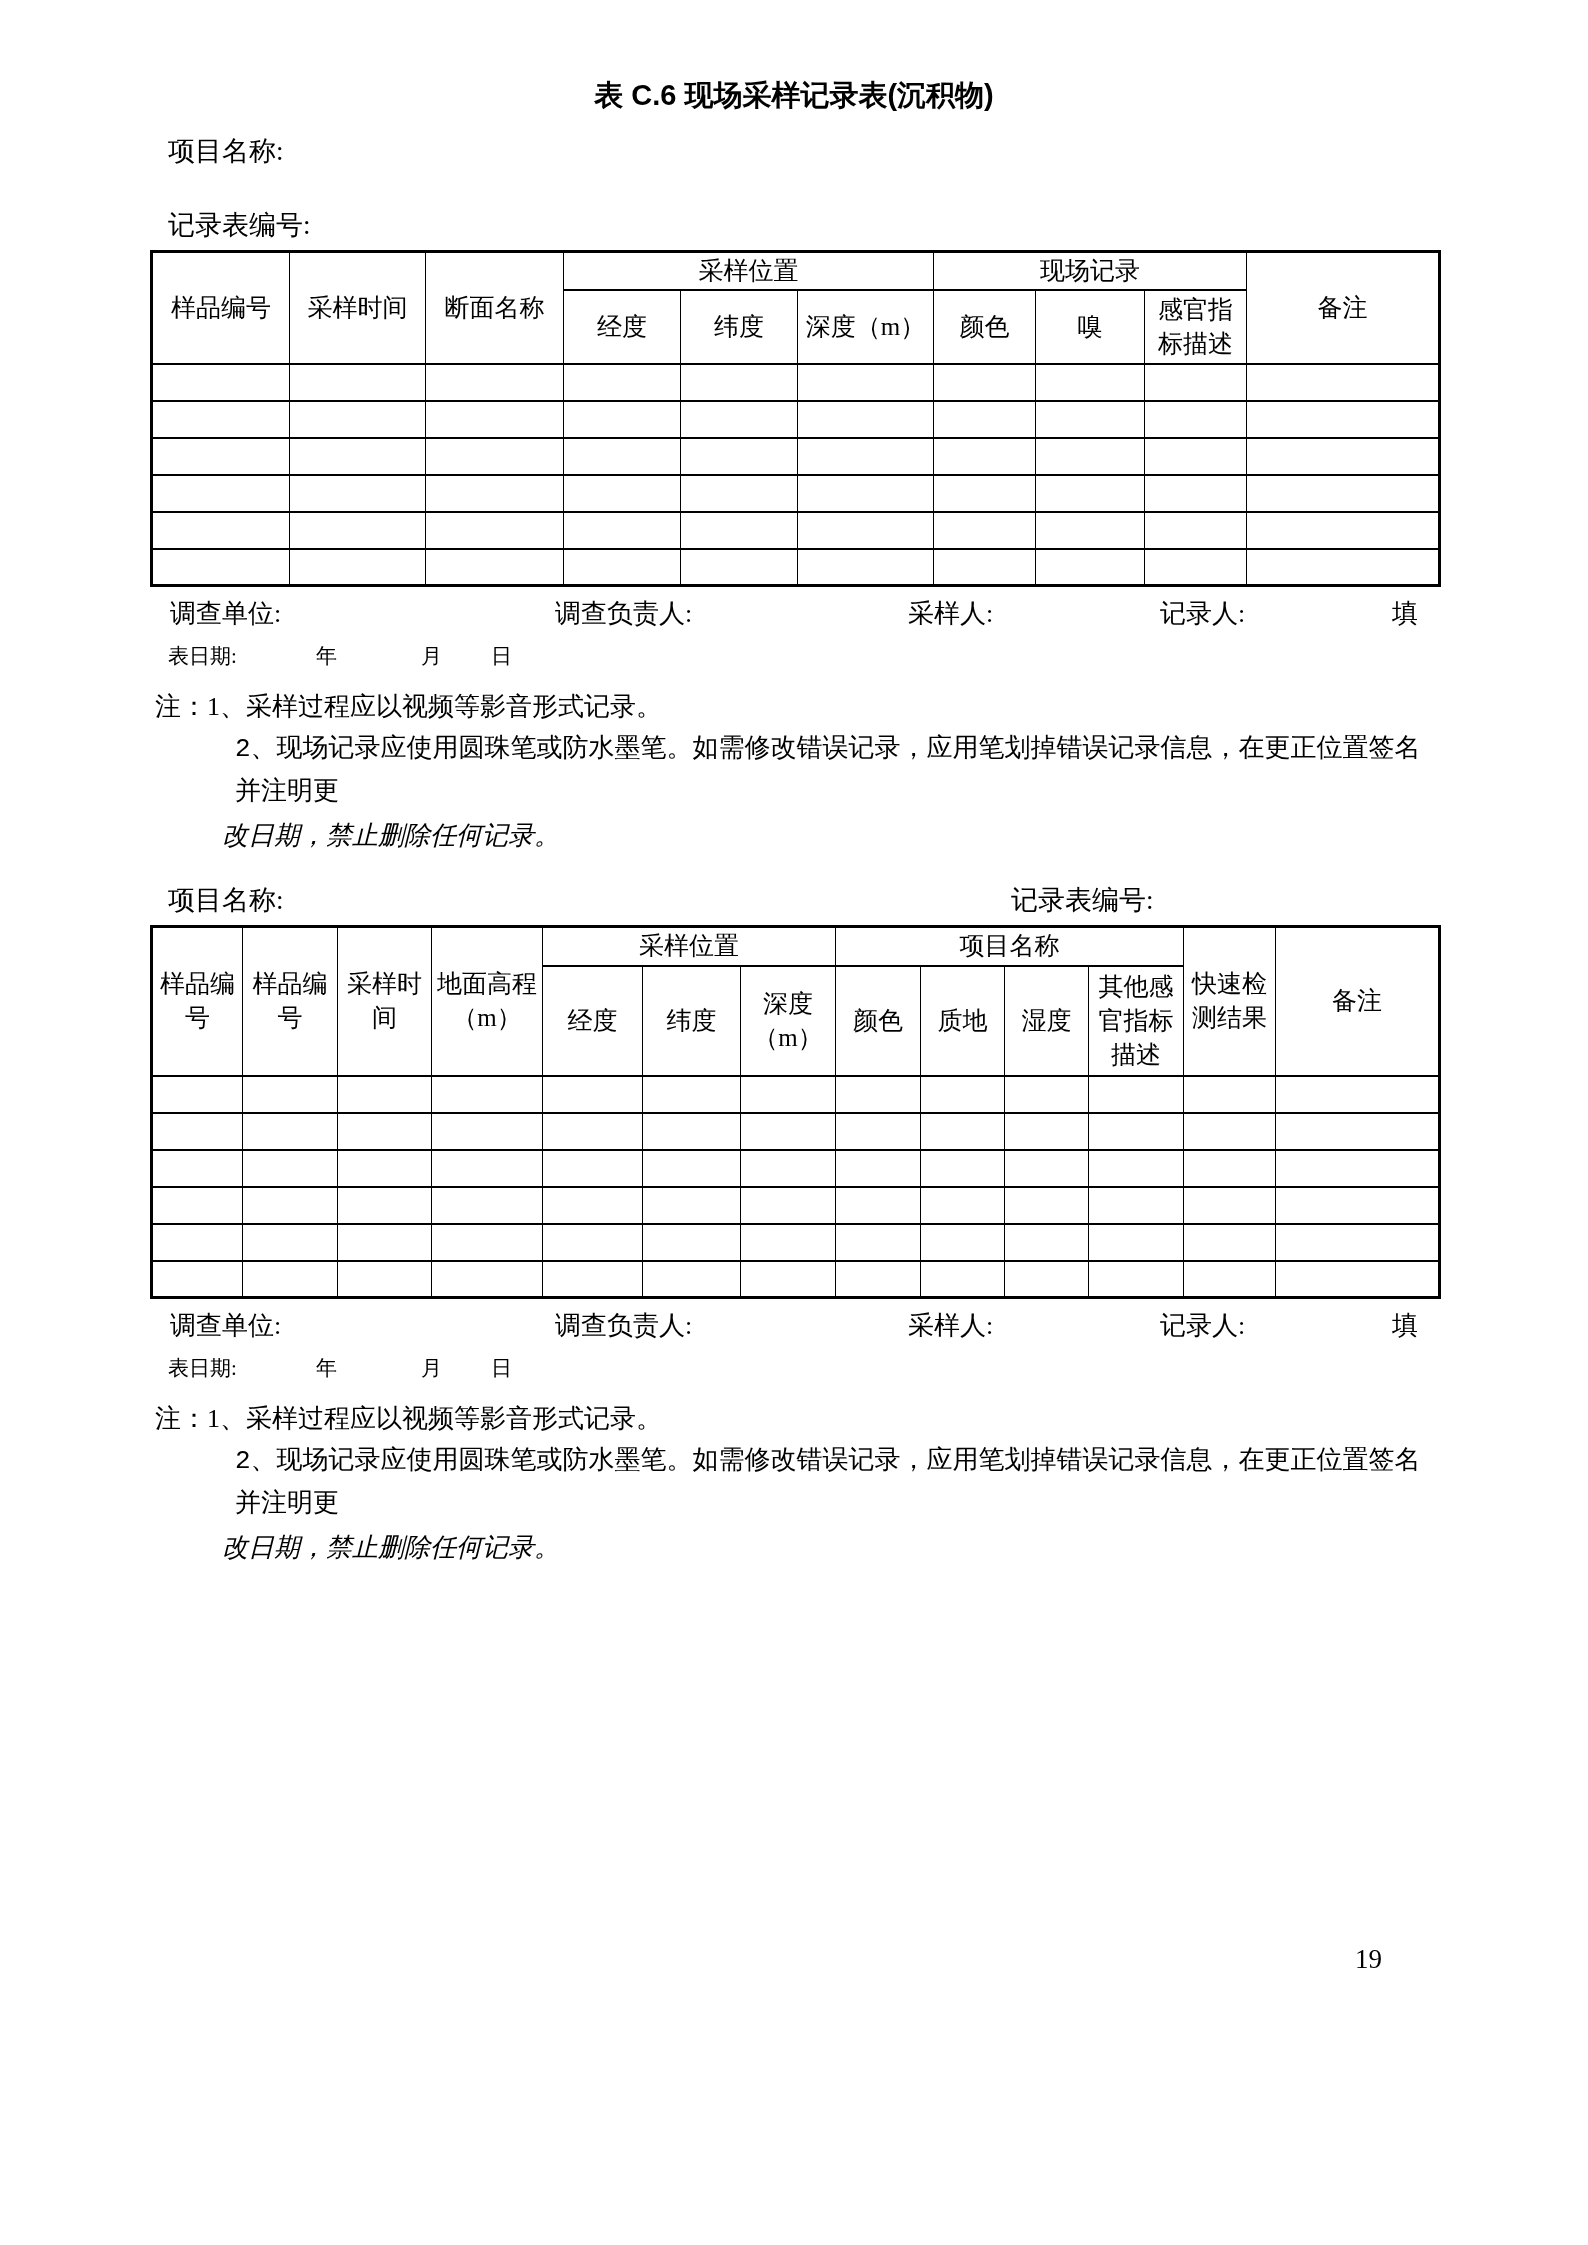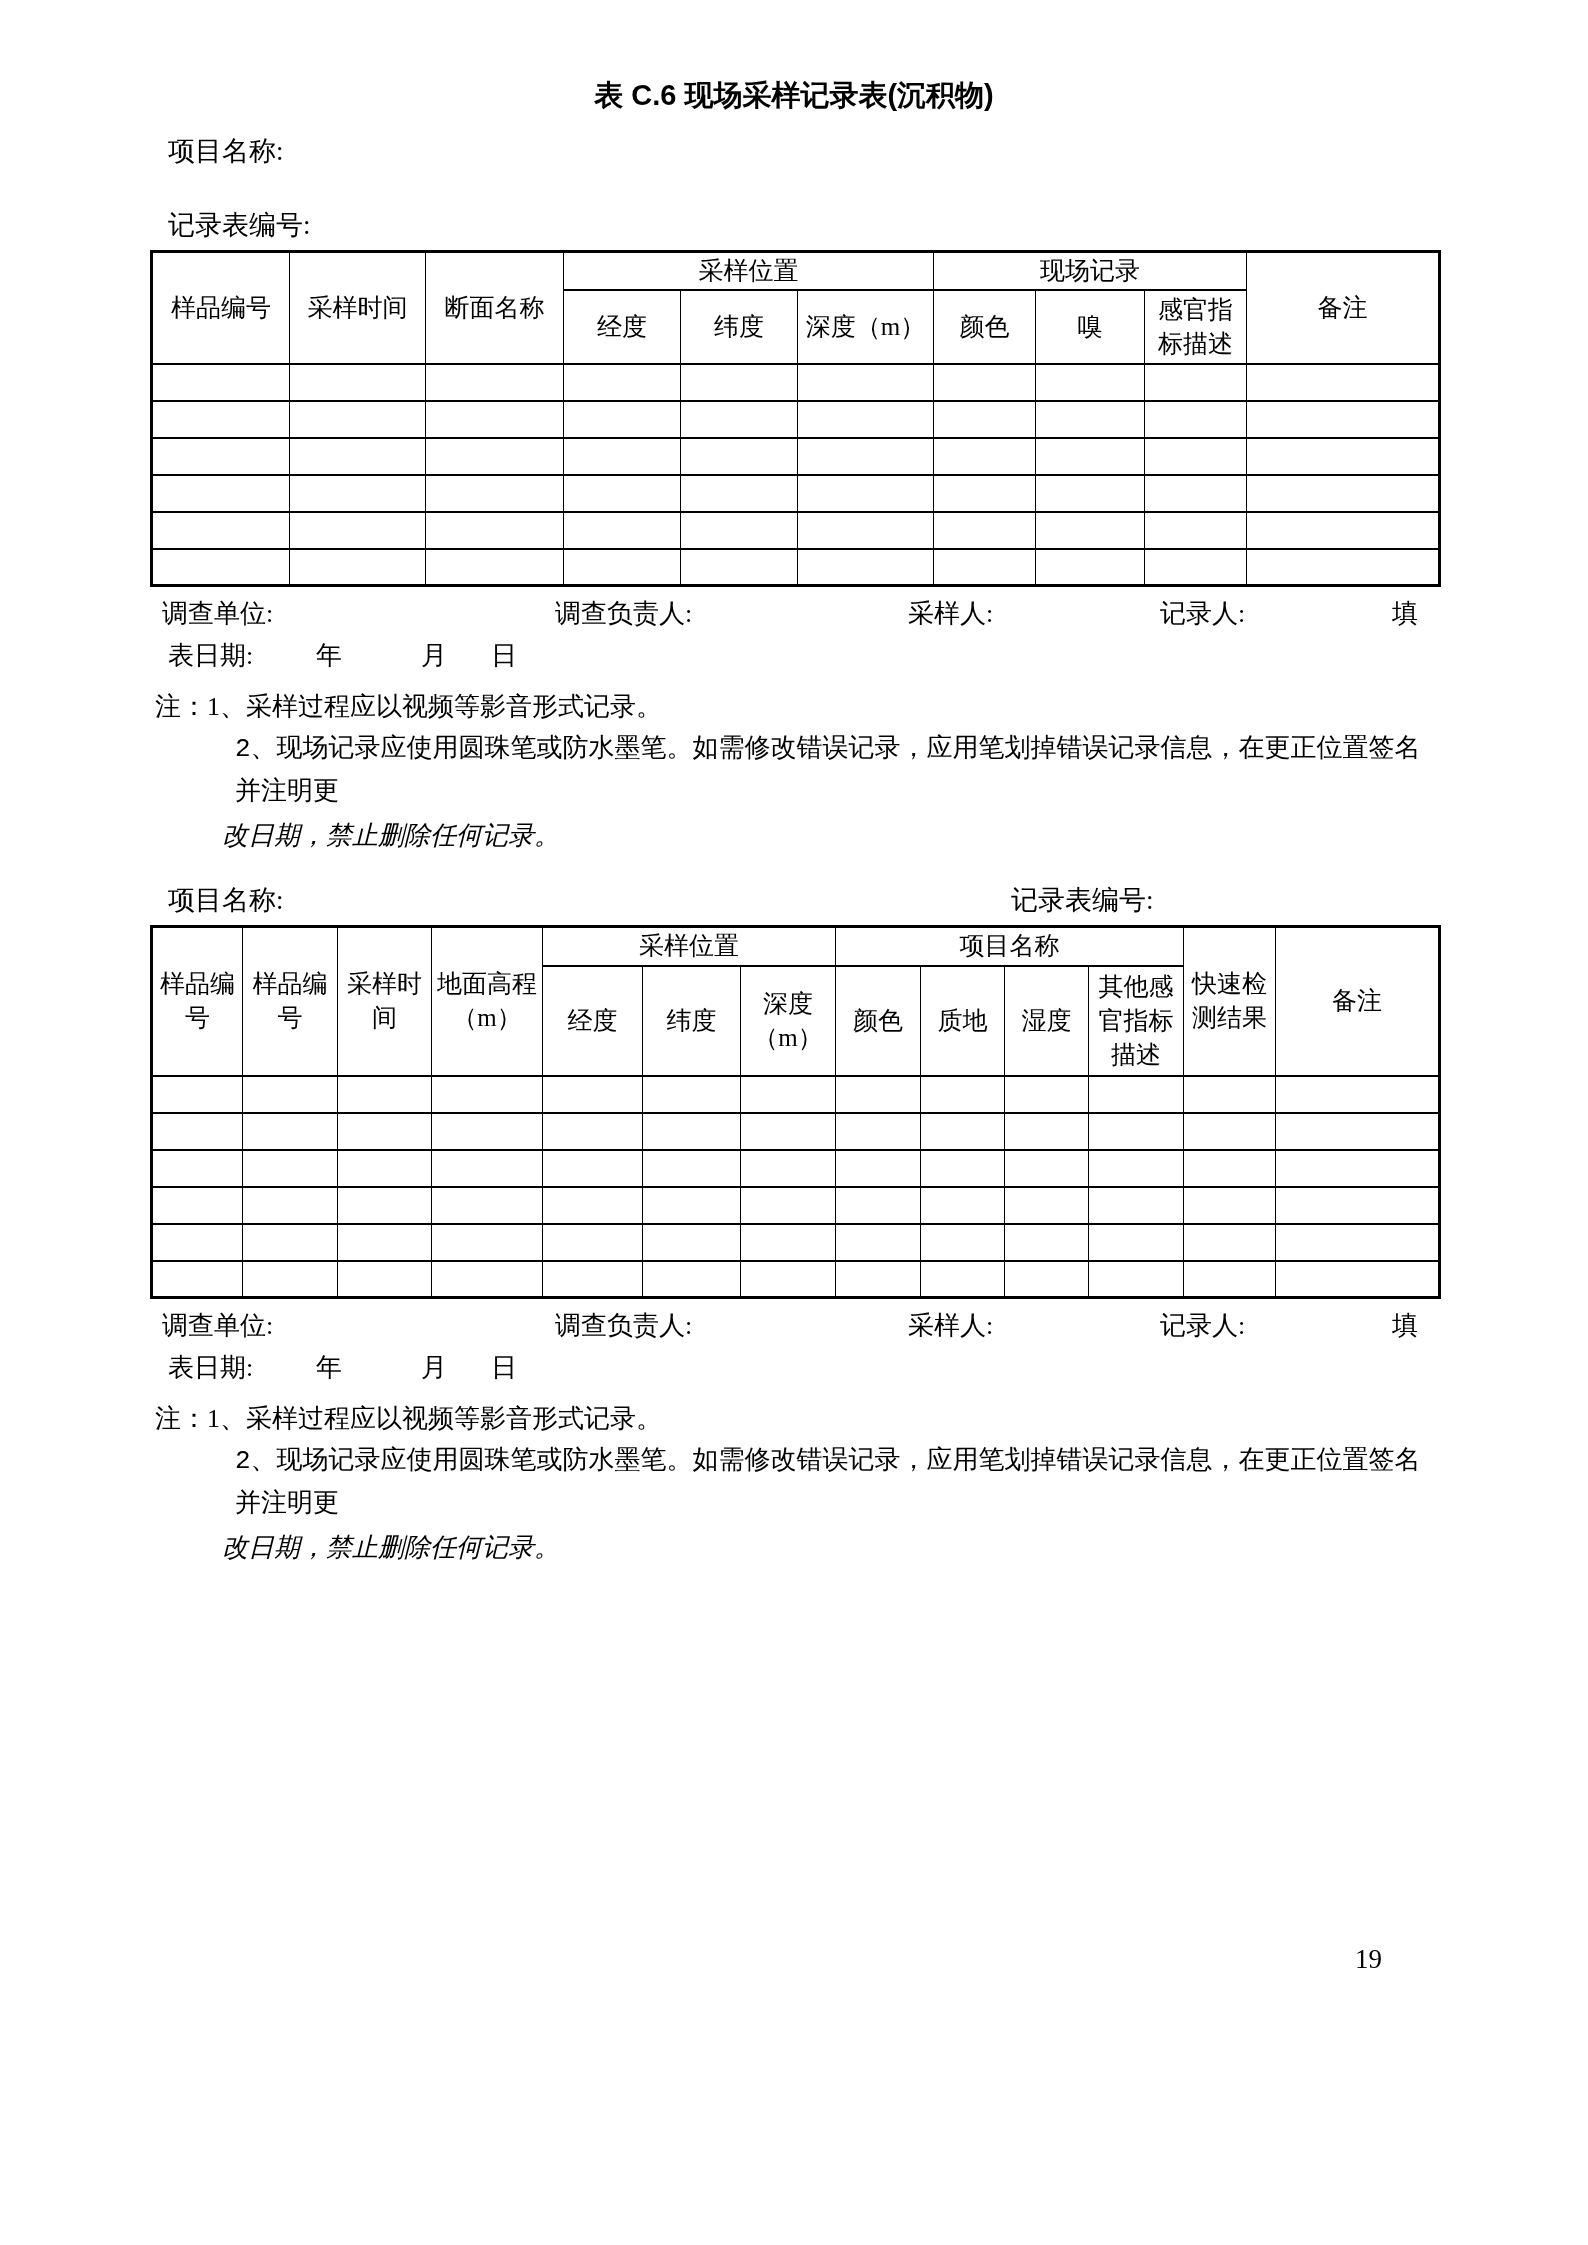--- a/index.html
+++ b/index.html
@@ -35,26 +35,26 @@
     padding:0 4px; overflow:hidden;
   }
   table.rec tr.grp  { height:38px; }
   table.c6 tr.sub   { height:74px; }
   table.c7 tr.grp   { height:39px; }
   table.c7 tr.sub   { height:110px; }
   table.rec tbody tr { height:37px; }
 
   .sig-line { position:relative; margin-top:6px; height:42px; font-size:26px; line-height:42px; }
   .sig-line span { position:absolute; top:0; white-space:nowrap; }
-  .sig-unit    { left:12px; }
+  .sig-unit    { left:20px; }
   .sig-leader  { left:405px; }
   .sig-sampler { left:758px; }
   .sig-recorder{ left:1010px; }
   .sig-wrap    { right:20px; }
-  .date-line { position:relative; height:42px; font-size:26px; line-height:42px;font-family:Liberation Serif, serif; }
+  .date-line { position:relative; height:42px; font-size:21px; line-height:42px;font-family:Liberation Serif, serif; }
   .date-line span { position:absolute; top:0; white-space:nowrap; }
   .d-label { left:18px; } .d-year { left:166px; } .d-month { left:271px; } .d-day { left:341px; }
 
   .notes { margin-top:8px; font-size:26px; }
   .notes p { margin:0; line-height:43px; }
   .note-0 { margin-left:5px  !important; }
   .note-1 { margin-left:85px !important;font-family:Liberation Mono, monospace; }
   .note-2 { margin-left:72px !important;font-style:italic; }
   .title-c7 { margin-top:94px; }
   .c7-fields { margin-top:26px; }

